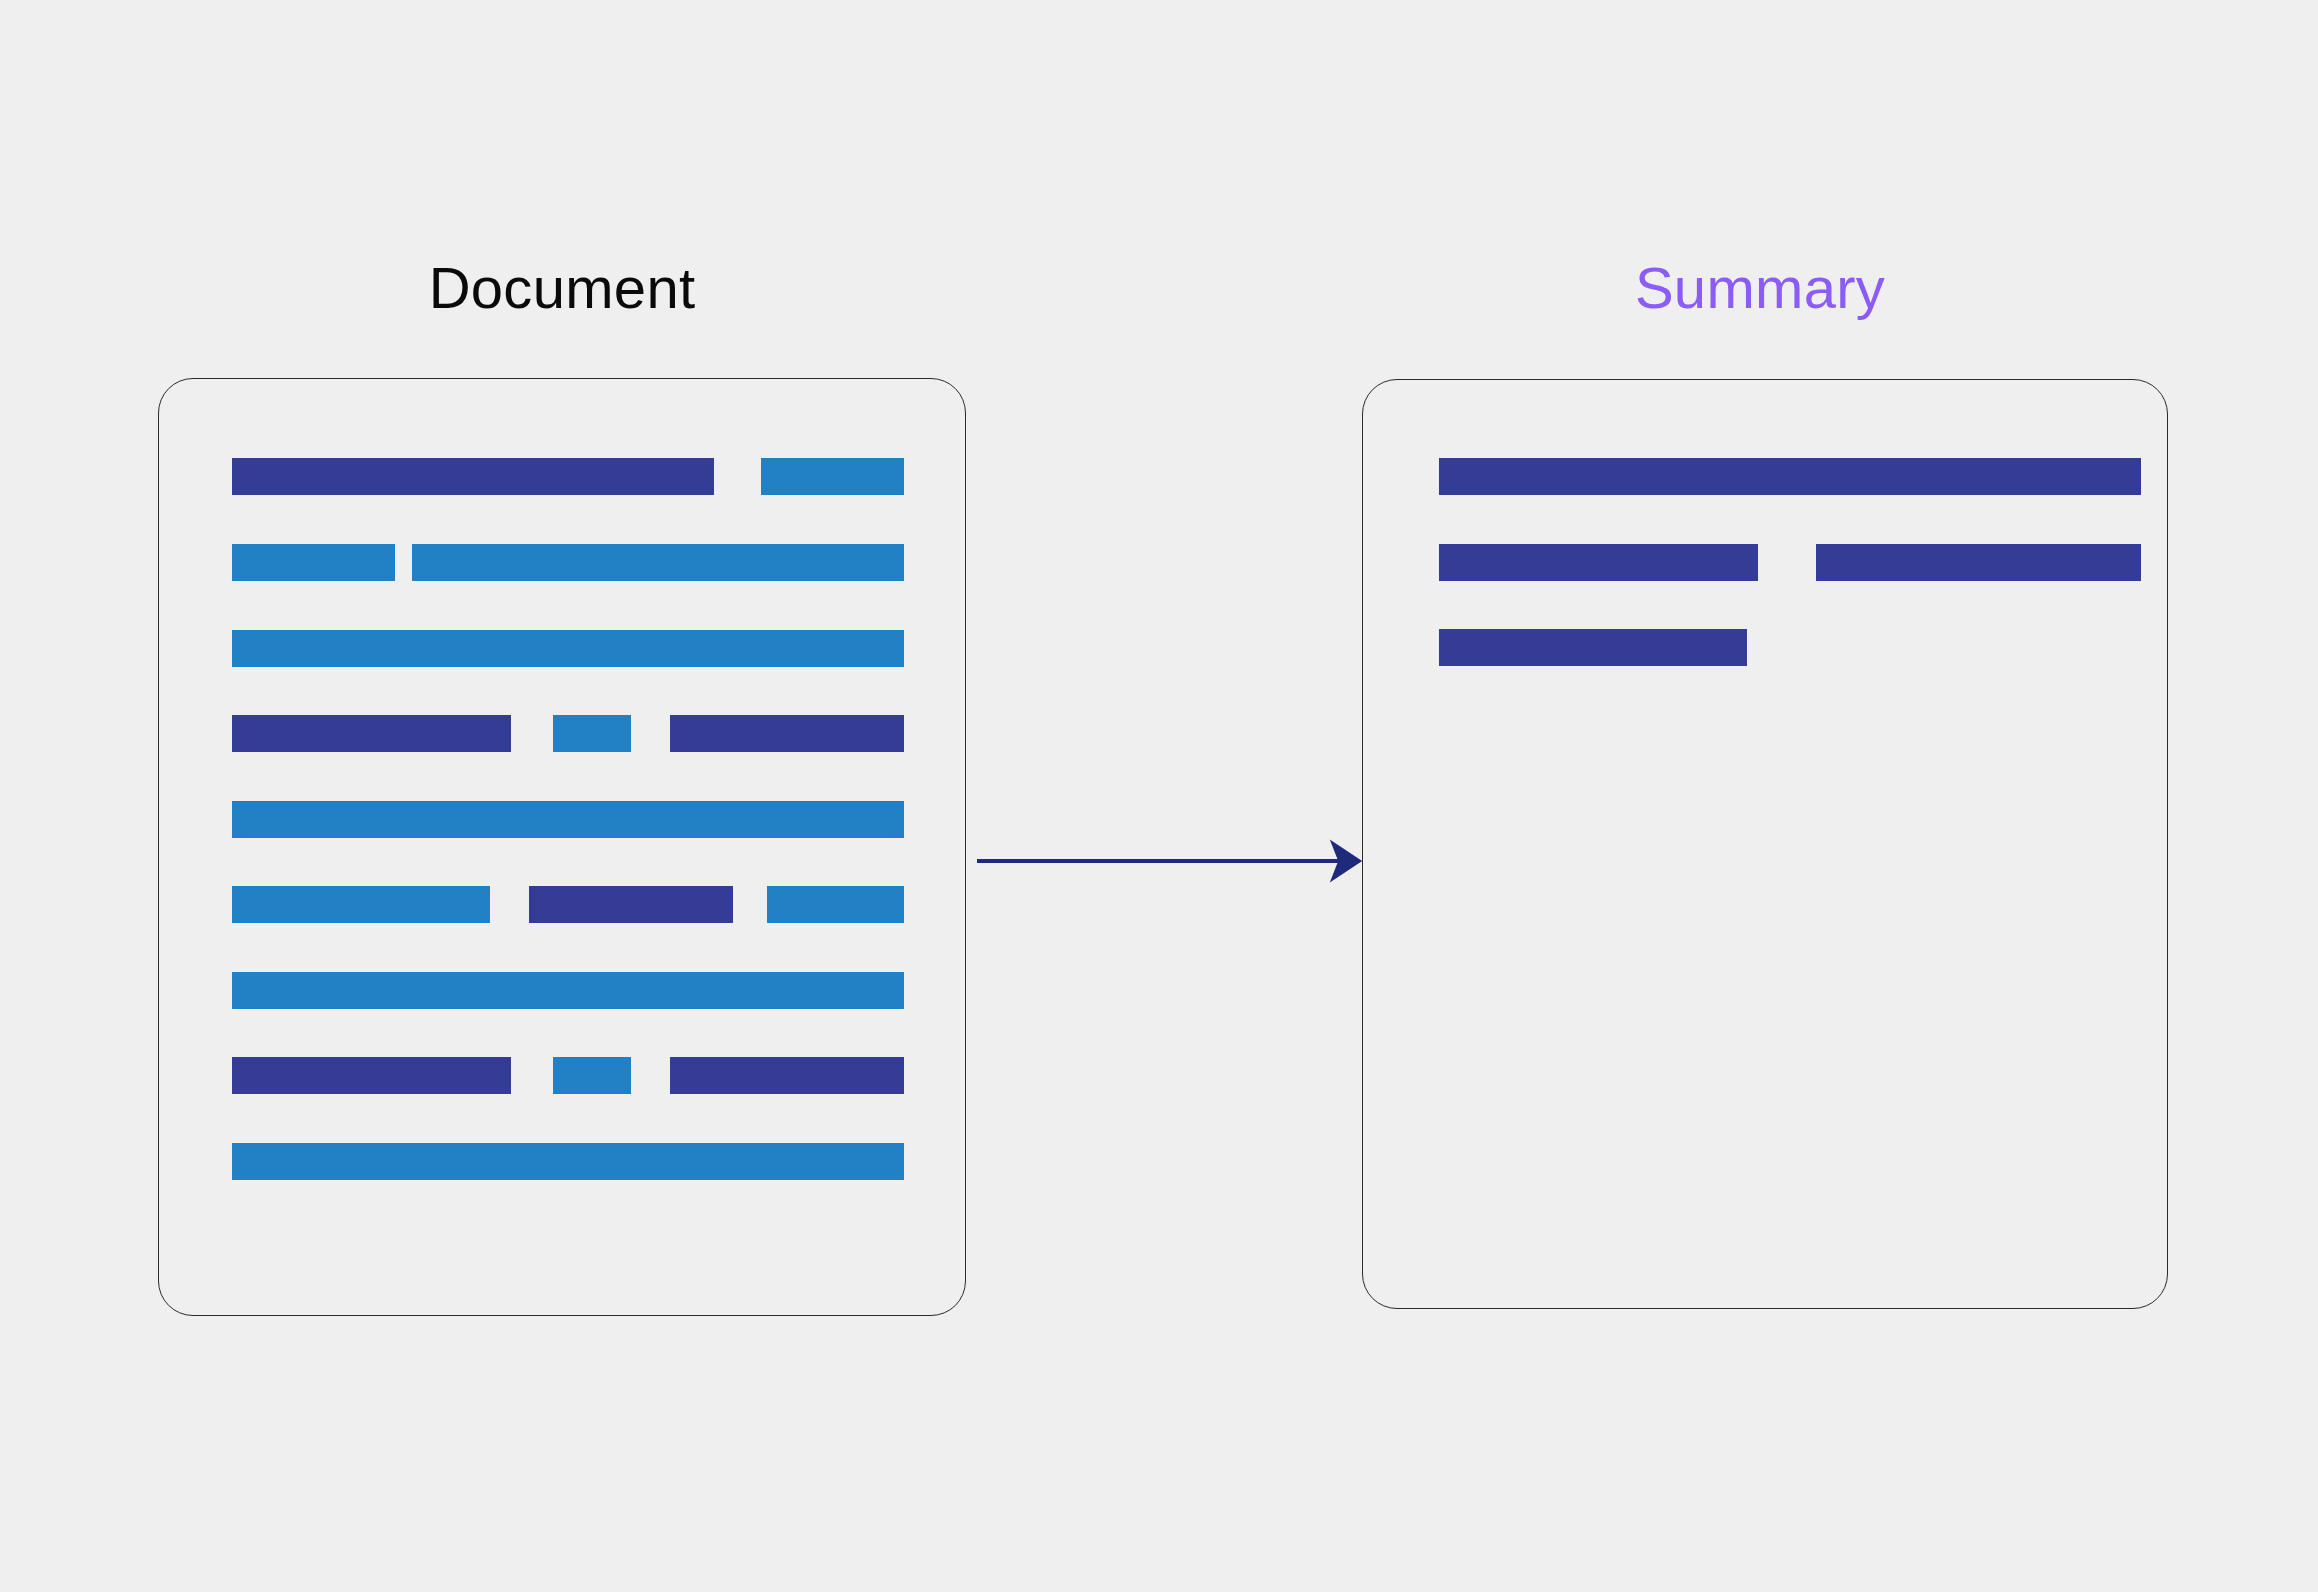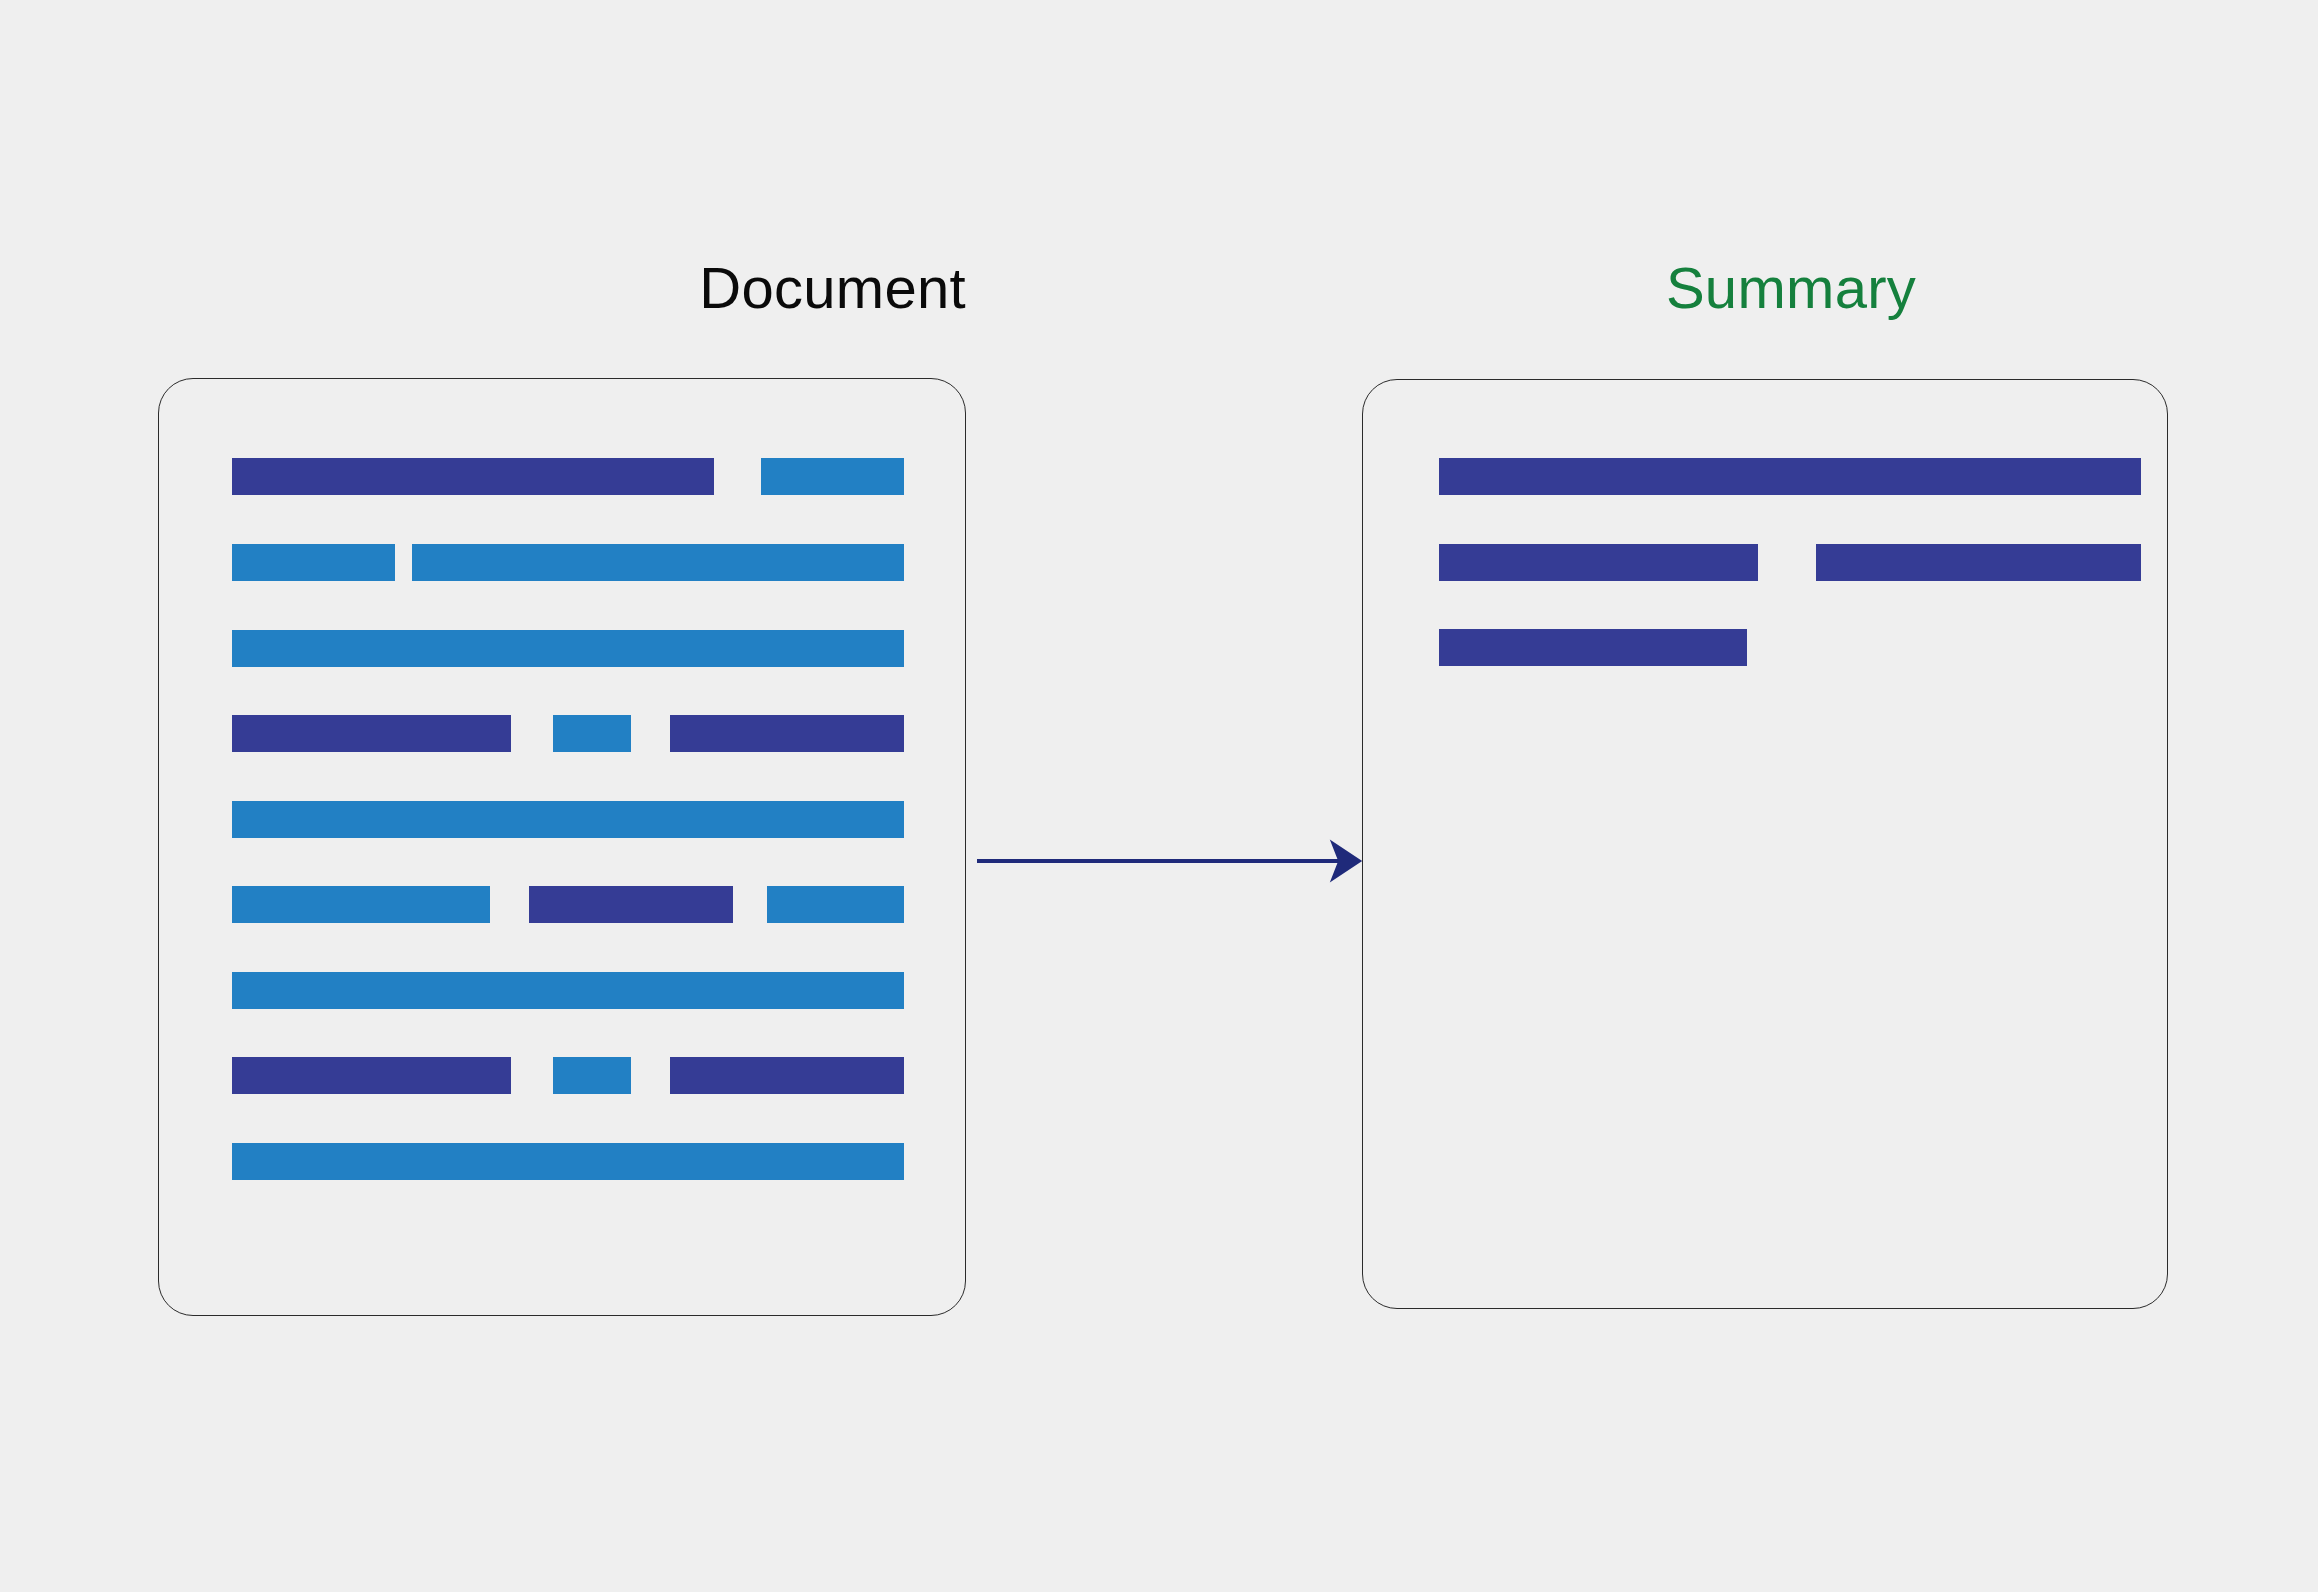--- a/index.html
+++ b/index.html
@@ -25,21 +25,21 @@
   .panel-title {
     position: absolute;
     font-family: "Liberation Sans", sans-serif;
     font-size: 58px;
     font-weight: 400;
     color: #0a0a0a;
     letter-spacing: 0.3px;
     white-space: nowrap;
     line-height: 1;
   }
-  #doc-title  { left: 158px;  top: 259px; width: 808px; text-align: right; }
+  #doc-title  { left: 158px;  top: 259px; width: 808px; text-align: center; }
   #sum-title  { left: 1362px; top: 259px; width: 806px; text-align: center; }
 
   
   .card {
     position: absolute;
     box-sizing: border-box;
     background: #efefef;
     border: 1.8px solid #2b2b2b;
     border-radius: 35px;
   }
@@ -75,21 +75,21 @@
     overflow: visible;
   }
 </style>
 </head>
 <body>
 
 <div id="canvas" style="background: rgb(239, 239, 239);">
 
   <div class="panel-title" id="doc-title" style="color: rgb(10, 10, 10); left: 158px; width: 808px;">Document</div>
 
-  <div class="panel-title" id="sum-title" style="color: #15803d; left: 1388px; width: 806px;">Summary</div>
+  <div class="panel-title" id="sum-title" style="color: #8b5cf6; left: 1357px; width: 806px;">Summary</div>
 
   <div class="card" id="document-card" style="border-color: rgb(43, 43, 43); left: 158px; top: 378px; width: 808px; height: 938px; border-radius: 35px;">
       <div class="line-row" style="top: 79px;">
         <span class="bar navy" style="width: 482px; background: rgb(53, 60, 149);"></span>
         <span class="gap" style="width: 47px;"></span>
         <span class="bar blue" style="width: 143px; background: rgb(34, 128, 196);"></span>
       </div>
       <div class="line-row" style="top: 165px;">
         <span class="bar blue" style="width: 163px; background: rgb(34, 128, 196);"></span>
         <span class="gap" style="width: 17px;"></span>

